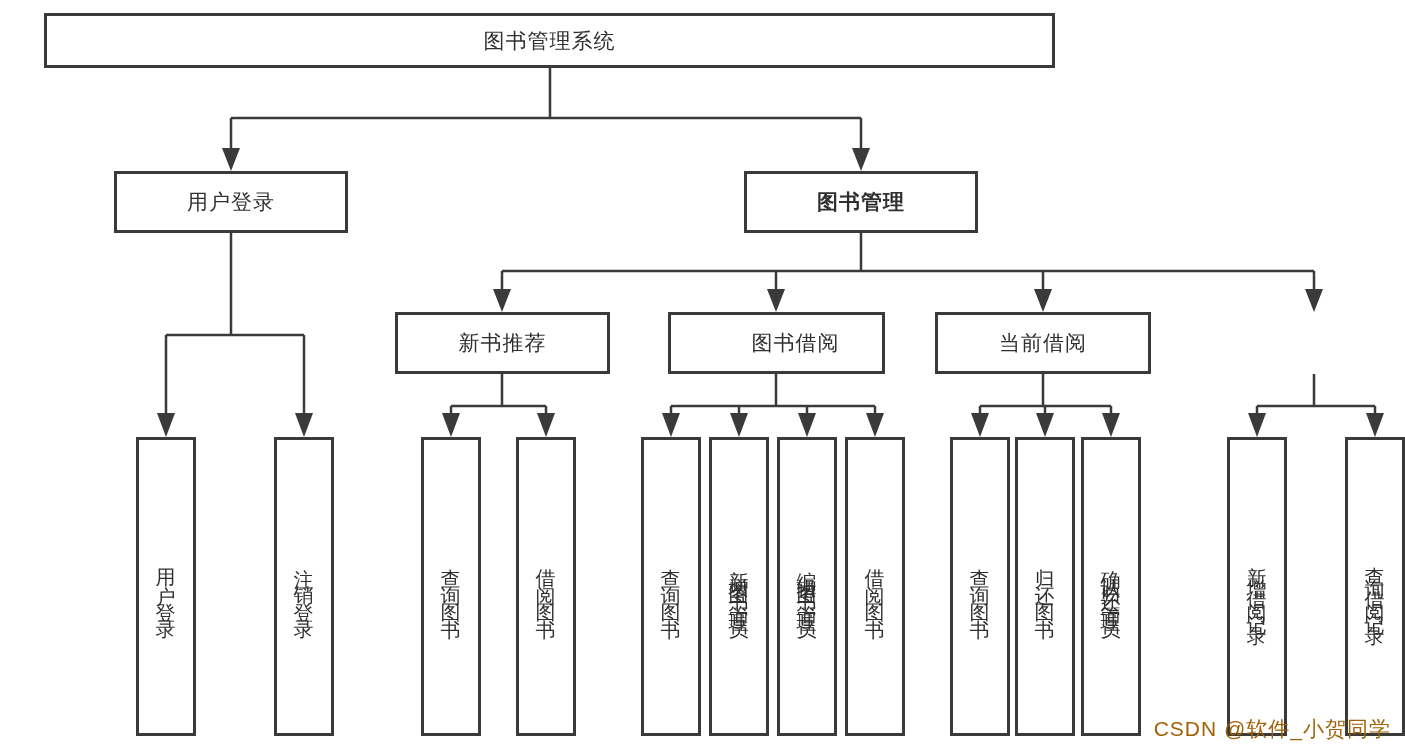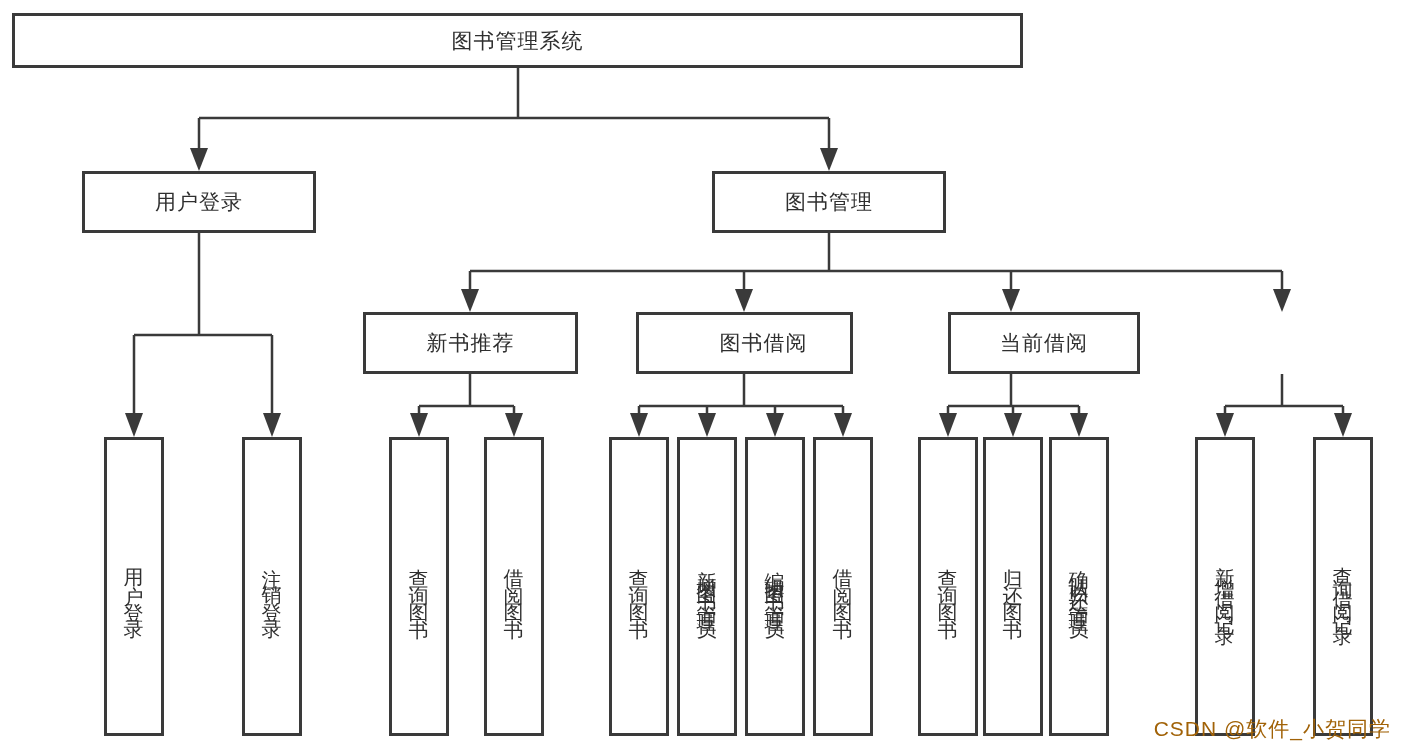--- a/index.html
+++ b/index.html
@@ -10,20 +10,21 @@
     width: 1405px;
     height: 747px;
     background: #ffffff;
     position: relative;
     overflow: hidden;
     font-family: "Liberation Sans", sans-serif;
   }
   .canvas {
     position: absolute;
     inset: 0;
+    margin-left: 32px;
   }
   .connectors {
     position: absolute;
     left: 0;
     top: 0;
     width: 1405px;
     height: 747px;
   }
   .node {
     position: absolute;
@@ -114,31 +115,31 @@
     </g>
   </svg>
 
   <div class="node h-node root-node">
     <span>图书管理系统</span>
   </div>
 
   <div class="node h-node lvl2" style="left:82px;width:234px;">
     <span>用户登录</span>
   </div>
-  <div class="node h-node lvl2" style="left:712px;width:234px;">
+  <div class="node h-node lvl2" style="left:712px;width:234px;font-weight:bold;">
     <span>图书管理</span>
   </div>
 
   <div class="node h-node lvl3" style="left:363px;width:215px;align-items:center;">
     <span>新书推荐</span>
   </div>
   <div class="node h-node lvl3" style="left:636px;width:217px;padding-left:38px;">
     <span>图书借阅</span>
   </div>
-  <div class="node h-node lvl3" style="left:948px;width:192px;">
+  <div class="node h-node lvl3" style="left:903px;width:216px;">
     <span>当前借阅</span>
   </div>
 
   <div class="node leaf" style="left:104px;">
     <span class="ls-a">用户登录</span>
   </div>
   <div class="node leaf" style="left:242px;">
     <span class="ls-a">注销登录</span>
   </div>
 

